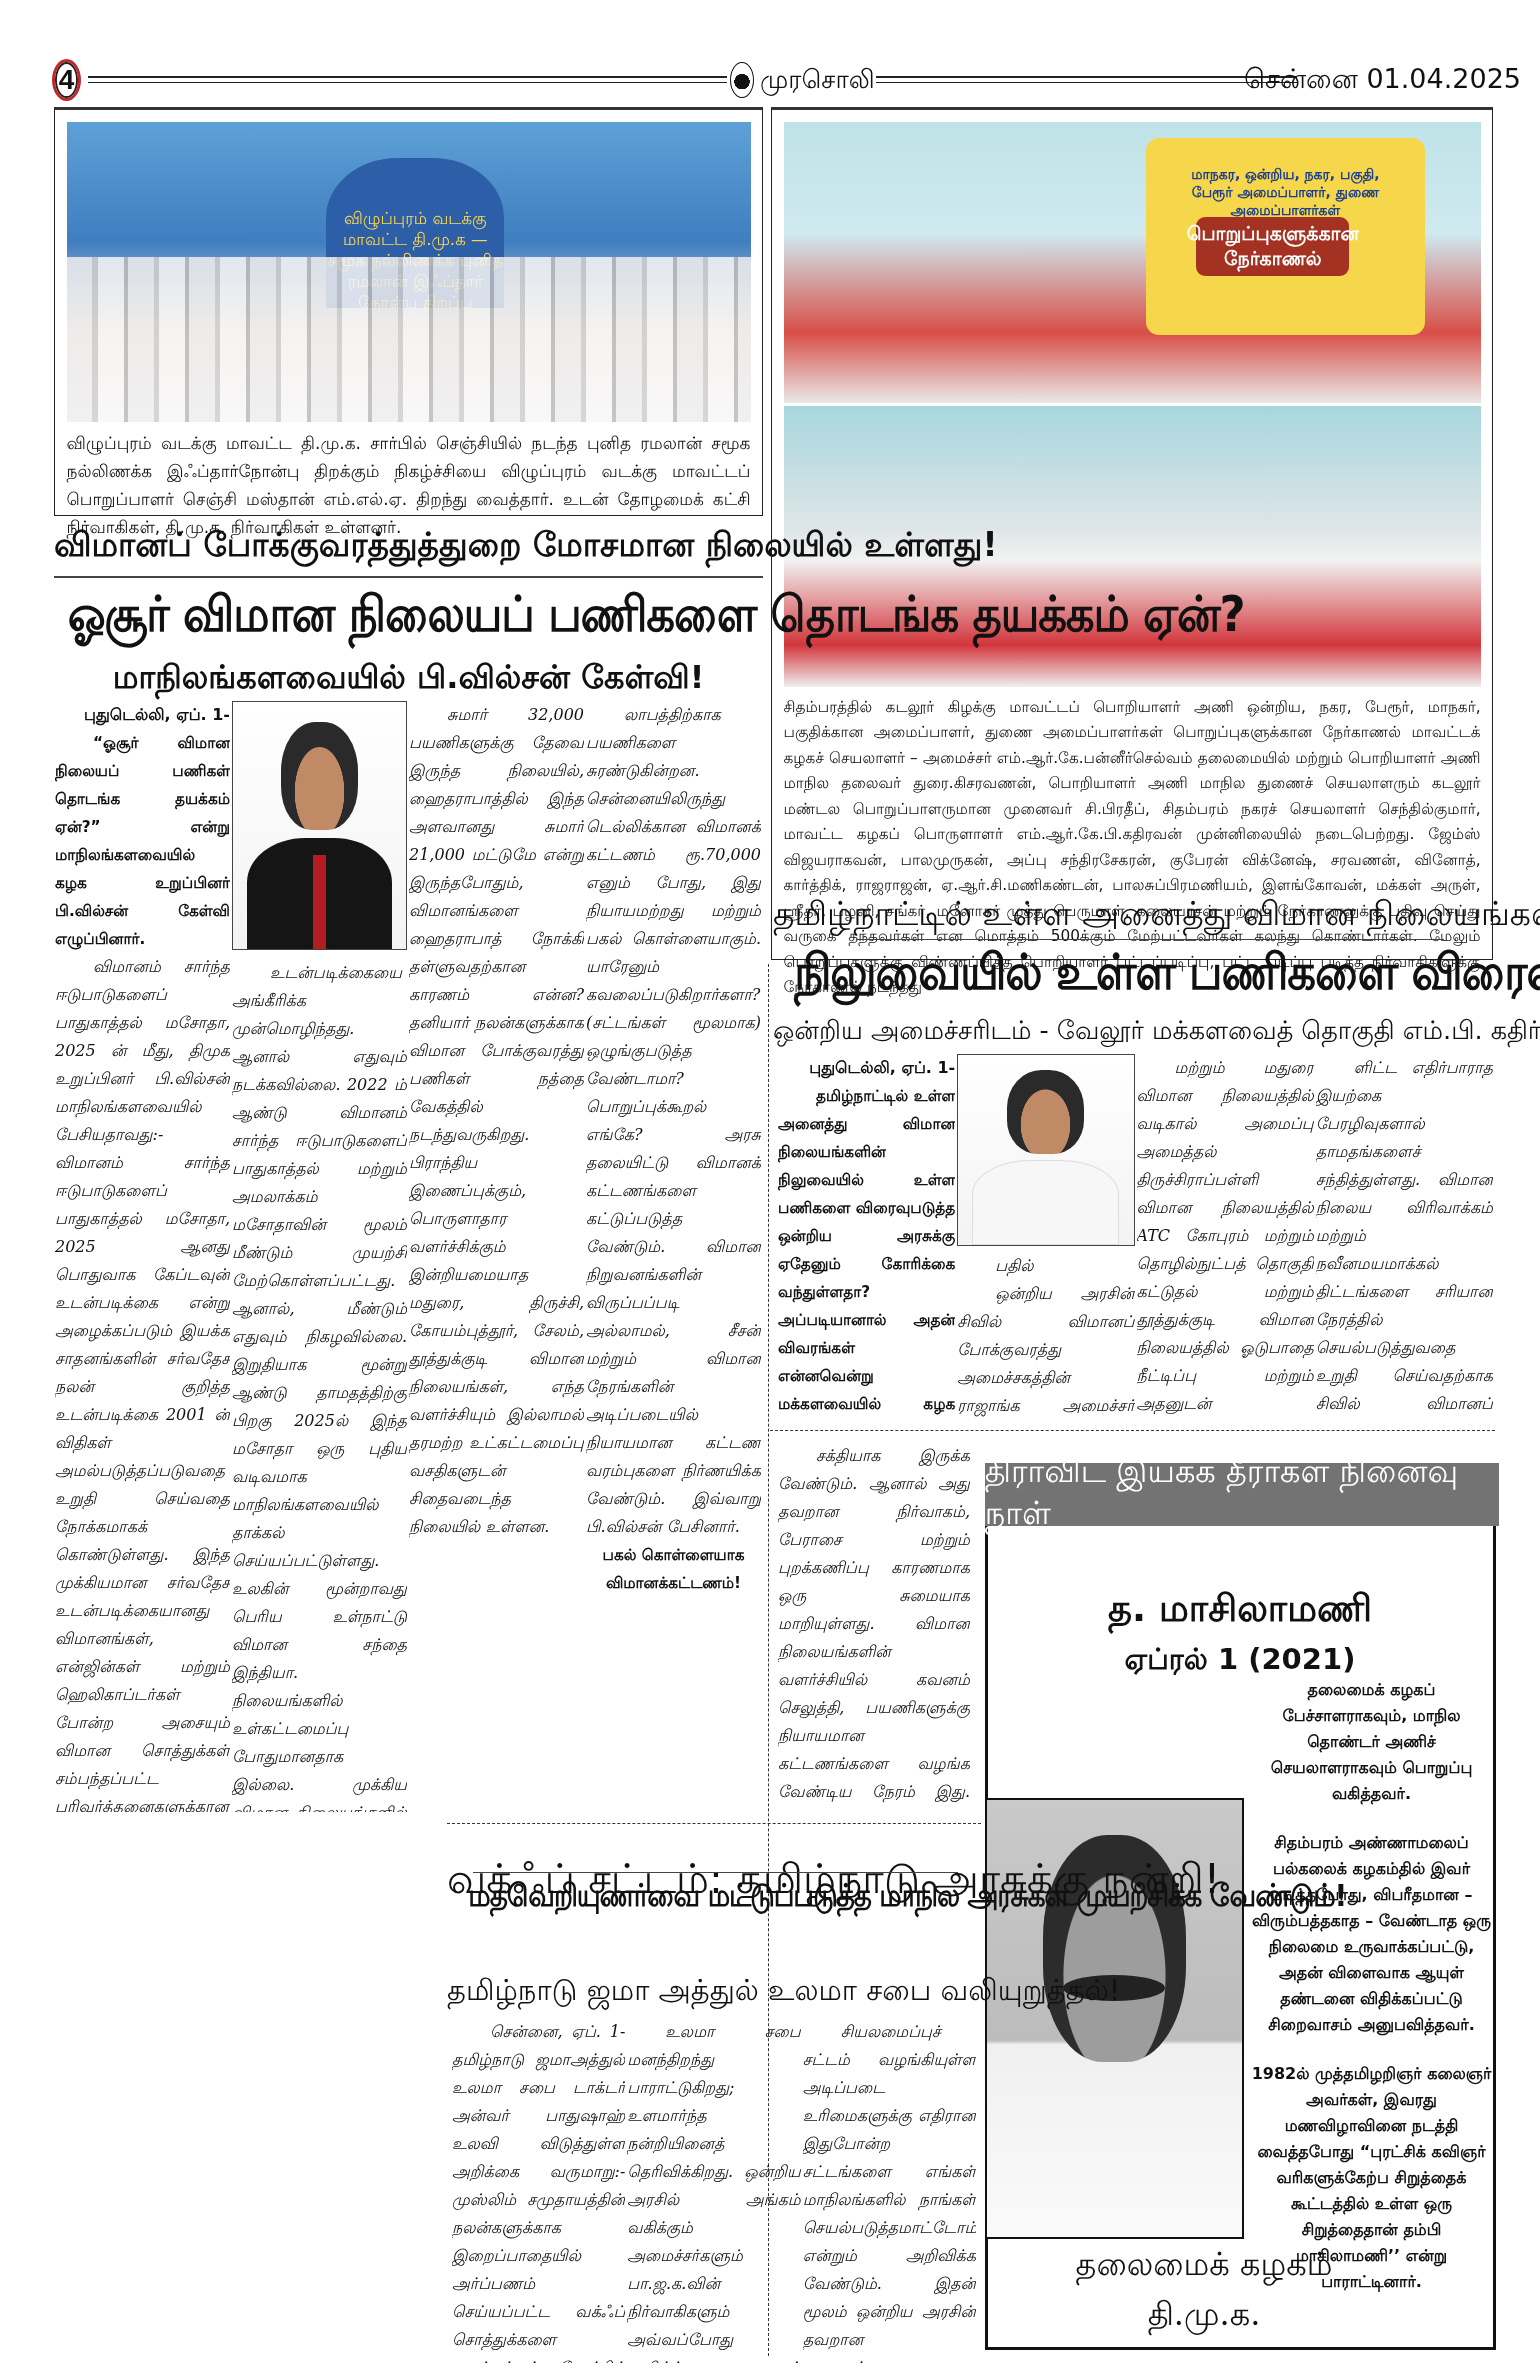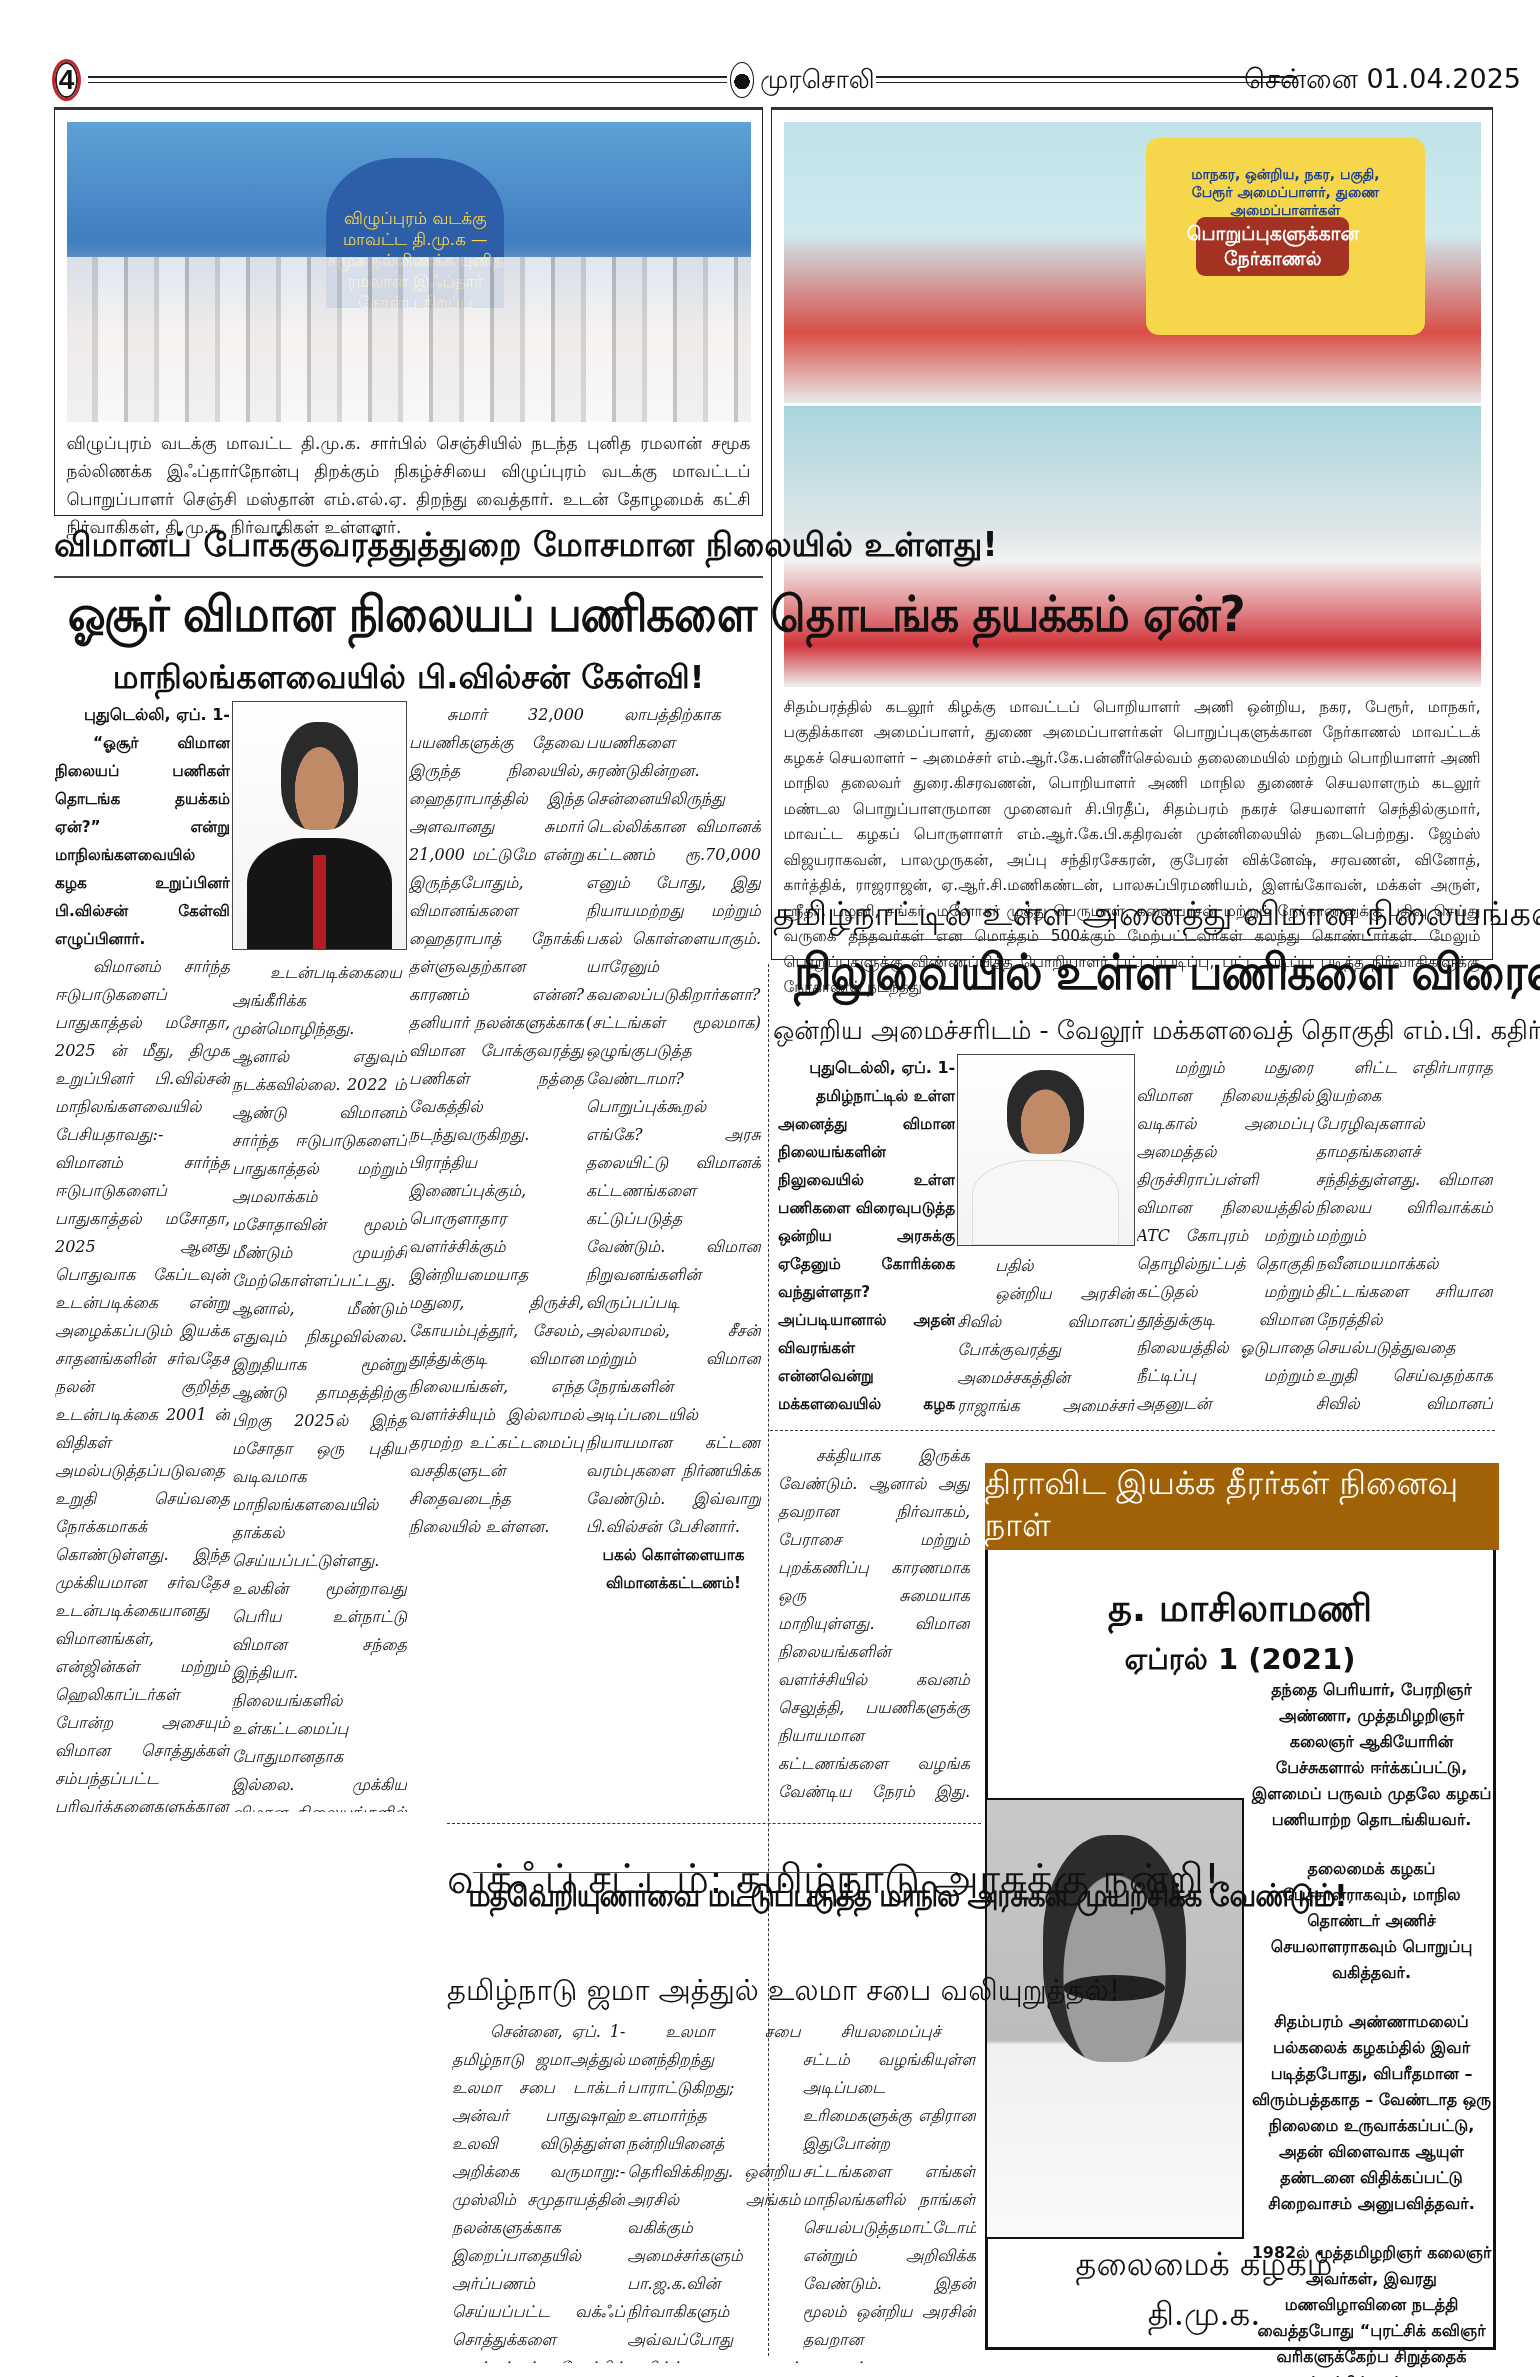--- a/index.html
+++ b/index.html
@@ -59,21 +59,21 @@
     background: radial-gradient(ellipse at 50% 65%, #c08a67 45%, #2a2a2a 46%); }
   .portrait .suit { position: absolute; left: 8%; bottom: 0; width: 84%; height: 45%; border-radius: 40% 40% 0 0; background: #151515; }
   .portrait .suit.white { background: #f7f7f7; border: 0.6px solid #ddd; }
   .portrait .tie { position: absolute; left: 46%; bottom: 0; width: 8%; height: 38%; background: #b21d24; }
 
   .dash-v { position: absolute; width: 0; border-left: 1.9px dashed #333; }
   .dash-h { position: absolute; height: 0; border-top: 1.9px dashed #333; }
 
   
   .memorial { position: absolute; left: 985px; top: 1466px; width: 511px; height: 884px; border: 3.2px solid #111; border-top: none; background: #fff; }
-  .mem-head { position: absolute; left: -3.2px; top: -3.2px; width: 514px; height: 87px; background: #a16207; color: #fff;
+  .mem-head { position: absolute; left: -3.2px; top: -3.2px; width: 514px; height: 63px; background: #737373; color: #fff;
     font-size: 32px; font-family: "DejaVu Serif", serif; display: flex; align-items: center; justify-content: center; }
   .mem-name { position: absolute; left: 0; width: 504px; top: 121px; text-align: center; font-size: 37px; font-weight: bold; font-family: "DejaVu Sans", sans-serif; }
   .mem-date { position: absolute; left: 0; width: 504px; top: 176px; text-align: center; font-size: 29px; font-weight: bold; font-family: "DejaVu Sans", sans-serif; }
   .mem-photo { position: absolute; left: -3.2px; top: 332px; width: 259px; height: 441px; border: 2.6px solid #111; overflow: hidden;
     background: linear-gradient(180deg, #c9c9c9 0%, #bcbcbc 55%, #f0f0f0 56%, #fafafa 100%); }
   .mem-photo .face { position: absolute; left: 22%; top: 8%; width: 56%; height: 52%; border-radius: 45% 45% 42% 42%;
     background: radial-gradient(ellipse at 50% 62%, #9d9d9d 50%, #2c2c2c 51%); }
   .mem-photo .stache { position: absolute; left: 30%; top: 40%; width: 40%; height: 6%; background: #222; border-radius: 50%; }
   .mem-text { position: absolute; left: 262px; top: 211px; width: 243px; font-size: 16px; line-height: 26px; text-align: center;
     font-weight: bold; font-family: "DejaVu Sans", sans-serif; }
@@ -180,21 +180,20 @@
 
 <div class="memorial">
   <div class="mem-head">திராவிட இயக்க தீரர்கள் நினைவு நாள்</div>
   <div class="mem-name">த. மாசிலாமணி</div>
   <div class="mem-date">ஏப்ரல்   1 (2021)</div>
   <div class="mem-photo">
     <div class="face"></div>
       <div class="stache"></div>
   </div>
   <div class="mem-text">
-    <p>தந்தை பெரியார், பேரறிஞர் அண்ணா, முத்தமிழறிஞர் கலைஞர் ஆகியோரின் பேச்சுகளால் ஈர்க்கப்பட்டு, இளமைப் பருவம் முதலே கழகப் பணியாற்ற தொடங்கியவர்.</p>
     <p>தலைமைக் கழகப் பேச்சாளராகவும், மாநில தொண்டர் அணிச் செயலாளராகவும் பொறுப்பு வகித்தவர்.</p>
     <p>சிதம்பரம் அண்ணாமலைப் பல்கலைக் கழகம்தில் இவர் படித்தபோது, விபரீதமான – விரும்பத்தகாத – வேண்டாத ஒரு நிலைமை உருவாக்கப்பட்டு, அதன் விளைவாக ஆயுள் தண்டனை விதிக்கப்பட்டு சிறைவாசம் அனுபவித்தவர்.</p>
     <p>1982ல் முத்தமிழறிஞர் கலைஞர் அவர்கள், இவரது மணவிழாவினை நடத்தி வைத்தபோது “புரட்சிக் கவிஞர் வரிகளுக்கேற்ப சிறுத்தைக் கூட்டத்தில் உள்ள ஒரு சிறுத்தைதான் தம்பி மாசிலாமணி’’ என்று பாராட்டினார்.</p>
   </div>
   <div class="mem-sign">
     <div>தலைமைக் கழகம்</div>
     <div>தி.மு.க.</div>
   </div>
 </div>
 

